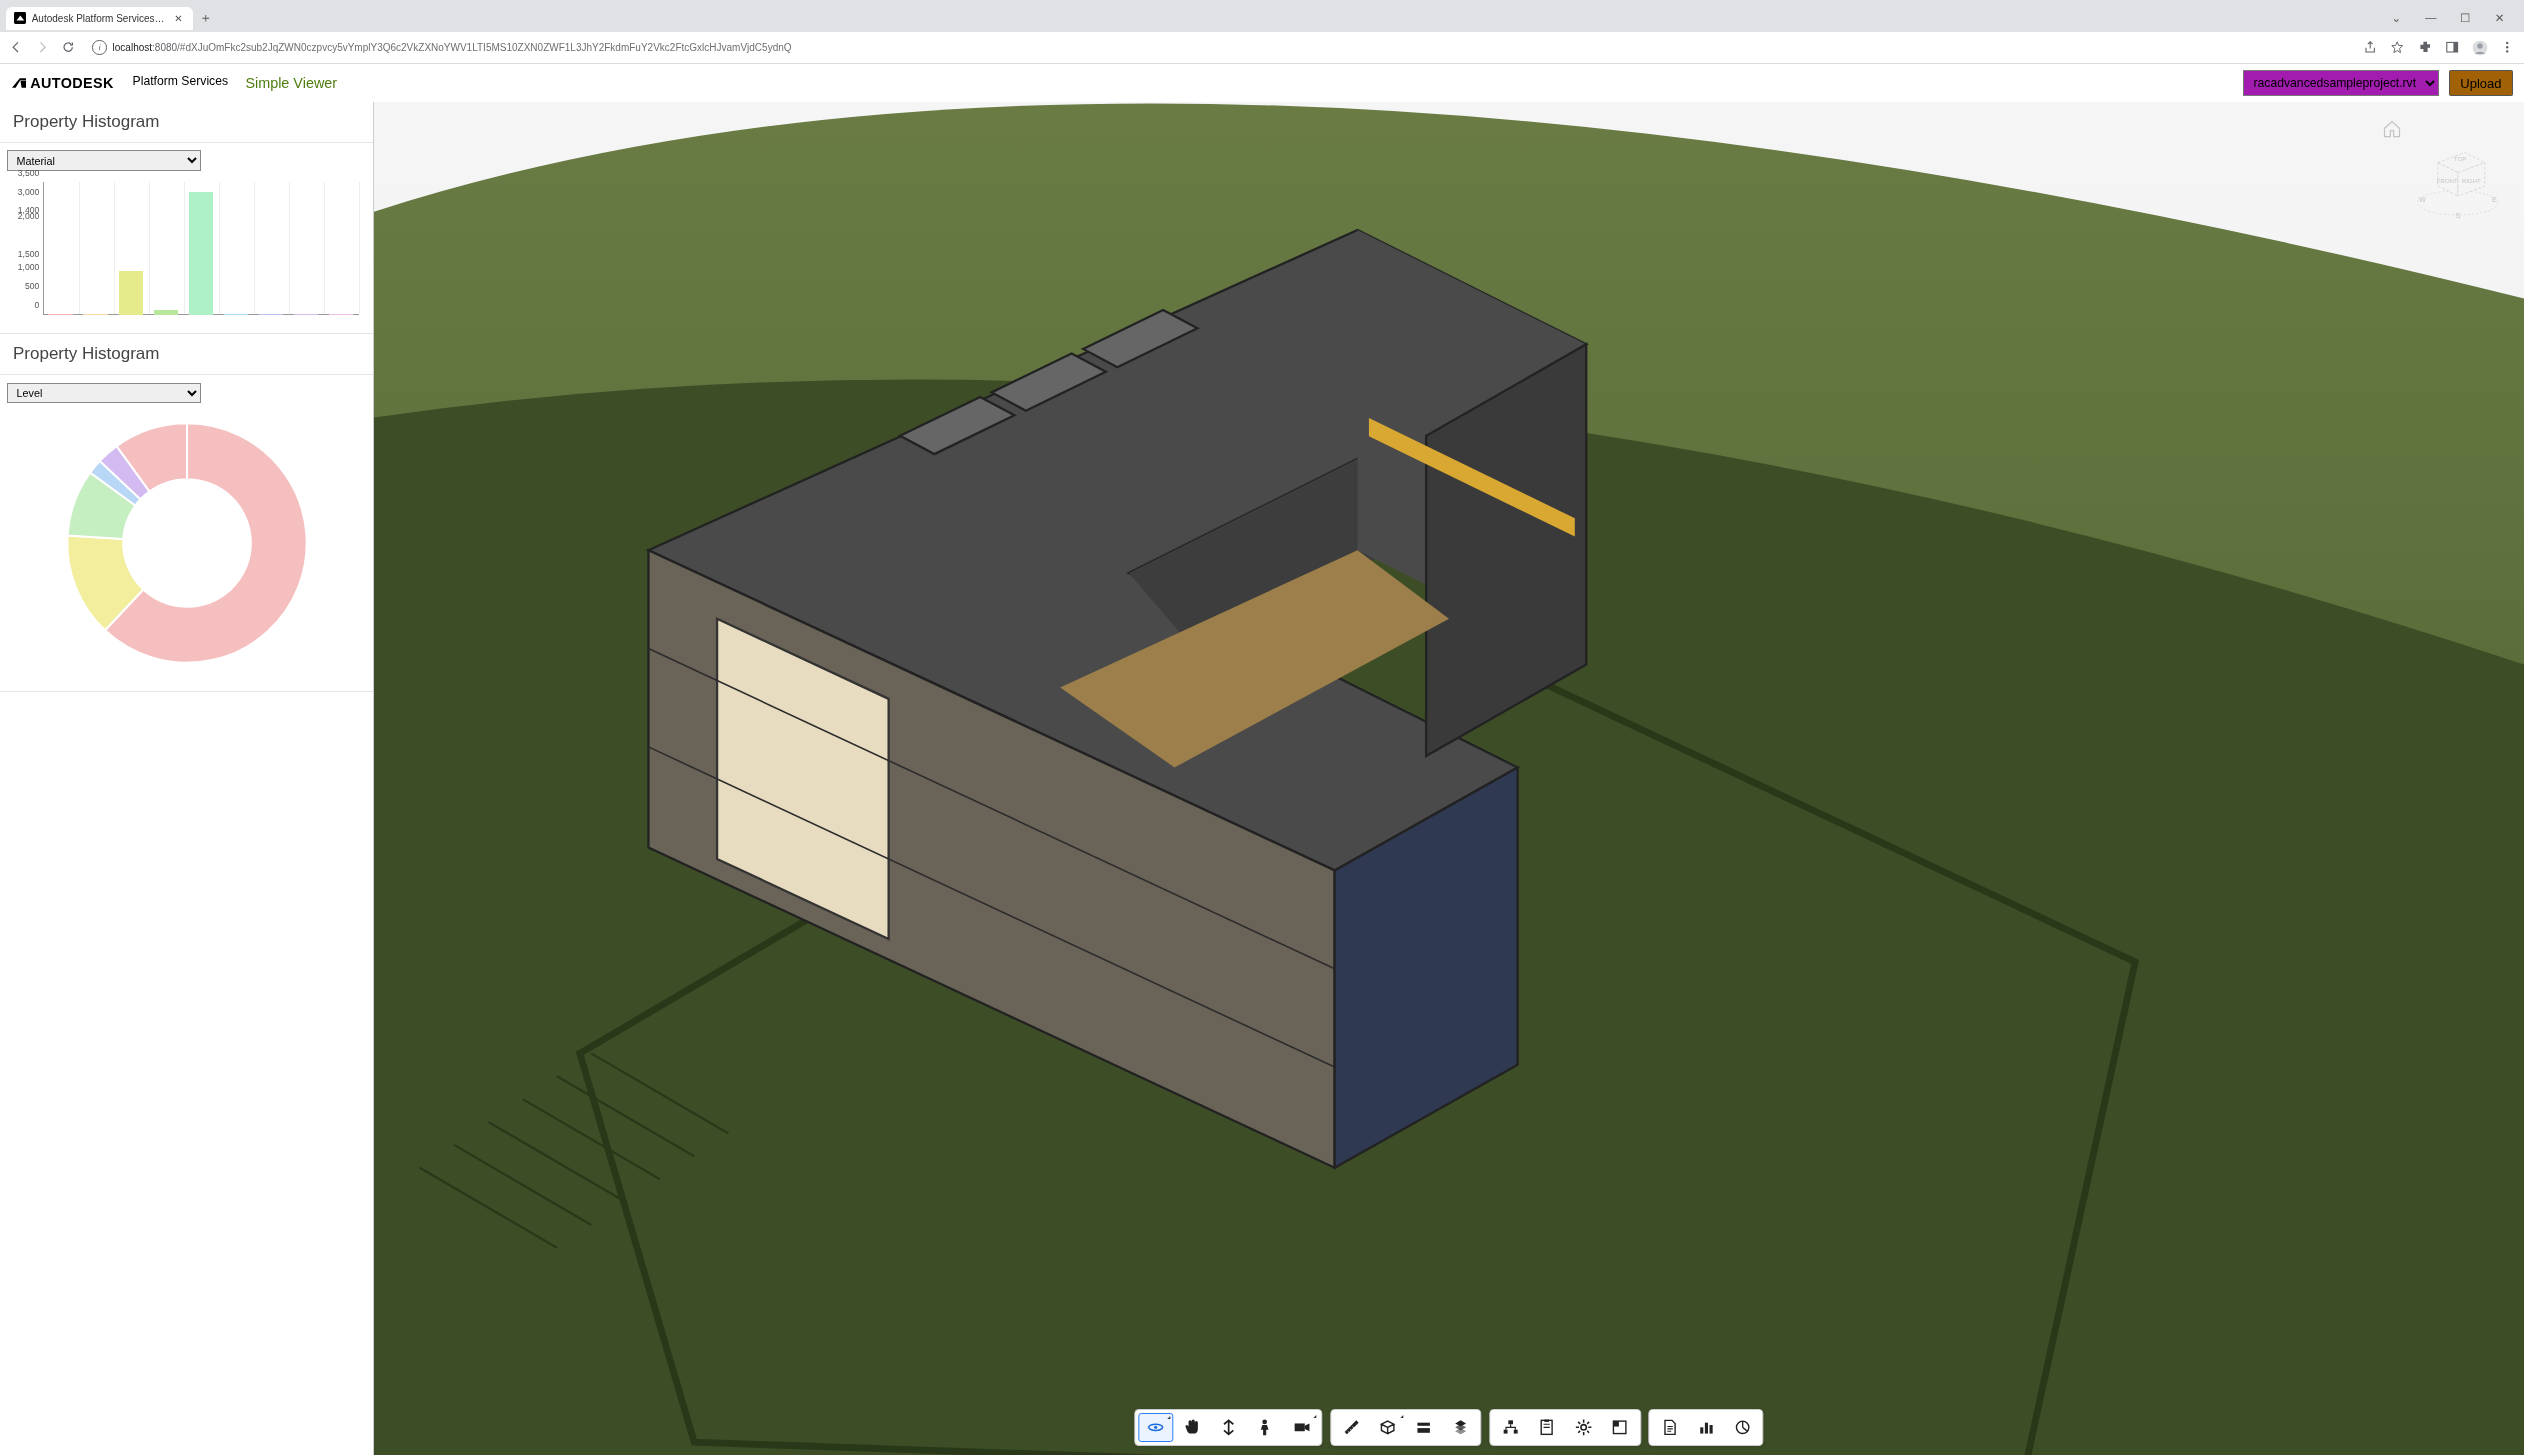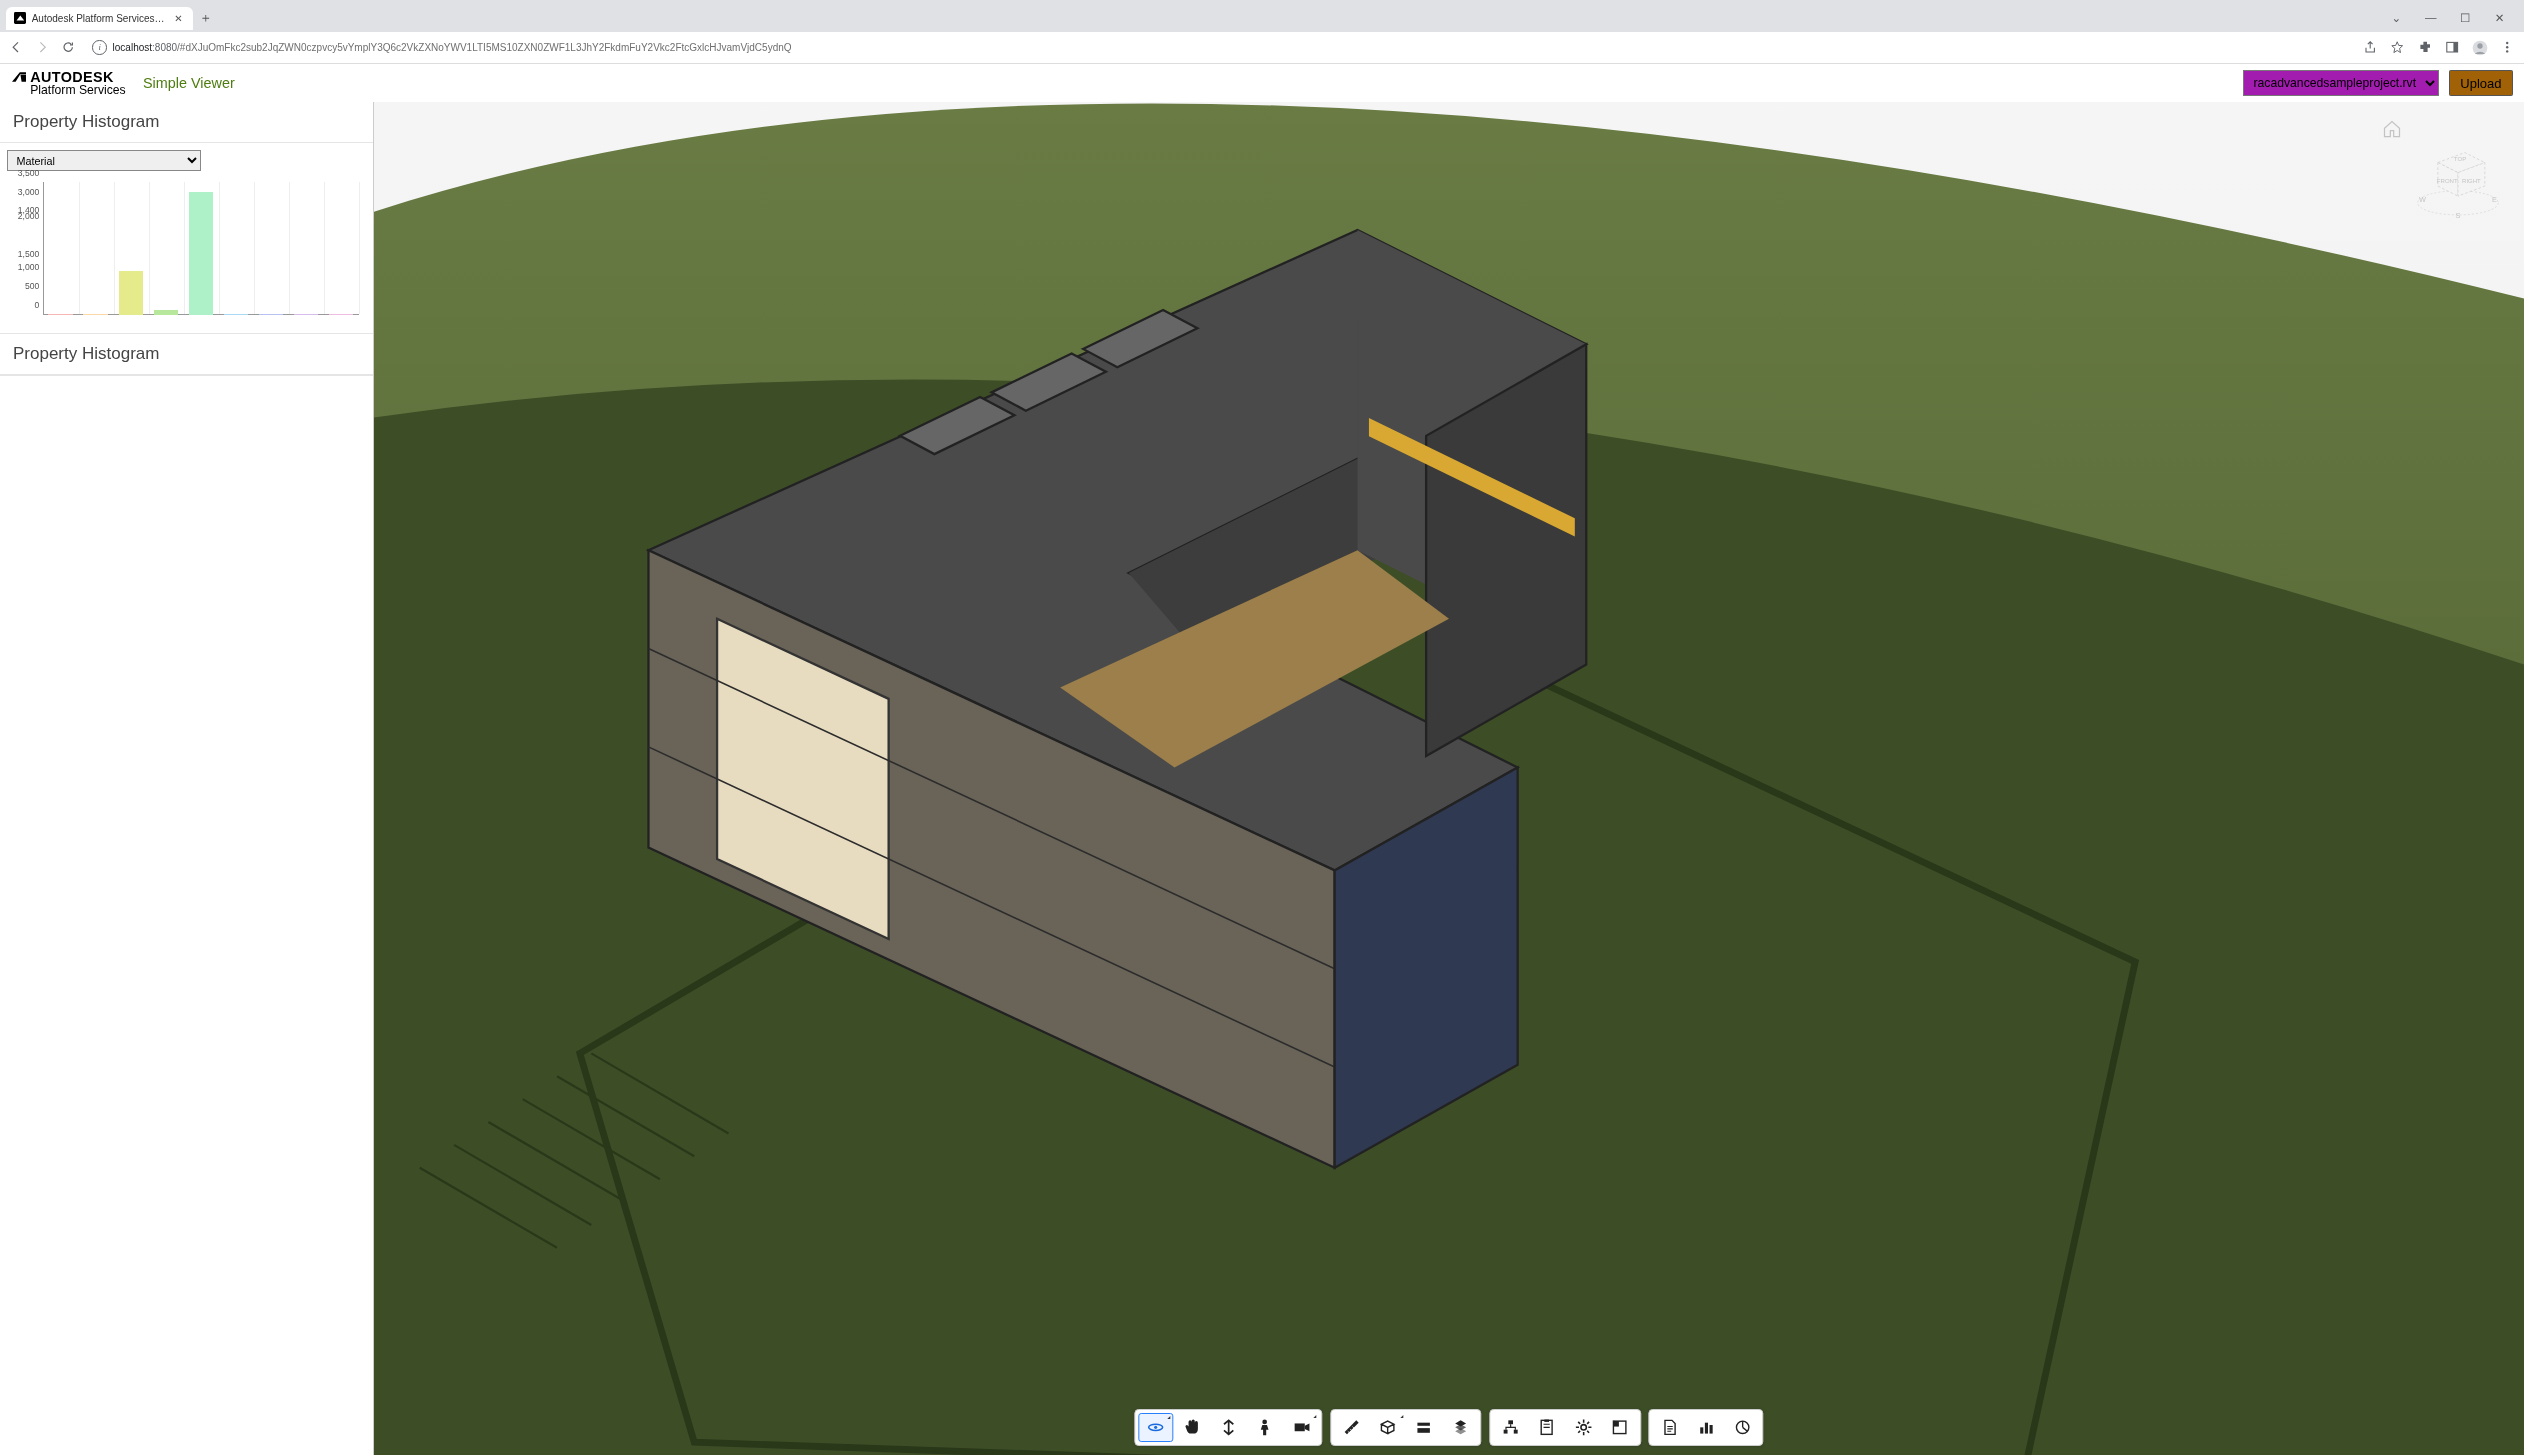--- a/index.html
+++ b/index.html
@@ -23,21 +23,21 @@
   .url-info-icon { width: 14.4px; height: 14.4px; border: 1.1px solid #5f6368; border-radius: 50%; display: flex; align-items: center; justify-content: center; font-size: 8.6px; color: #5f6368; font-family: Georgia, serif; font-style: italic; }
   .url-text { font-size: 10px; color: #6f6f6f; white-space: nowrap; overflow: hidden; }
   .url-text .host { color: #202124; }
   .url-text .port { color: #5f6368; }
   .toolbar-right { display: flex; align-items: center; gap: 11.5px; color: #5f6368; }
   .toolbar-right .icon { width: 16px; height: 16px; display: flex; align-items: center; justify-content: center; cursor: pointer; }
   
   
   .app { display: flex; flex-direction: column; height: calc(100vh - 63px); }
   .app-header { display: flex; align-items: center; padding: 5.8px 11.5px; gap: 17.3px; }
-  .logo-block { display: flex; flex-direction: column; line-height: 1; }
+  .logo-block { display: flex; flex-direction: row; line-height: 1; }
   .logo-row { display: flex; align-items: center; gap: 4.3px; font-weight: 900; font-size: 14.4px; letter-spacing: 0.4px; }
   .logo-mark { width: 14.4px; height: 10px; }
   .logo-sub { font-size: 12.2px; padding-left: 18.7px; margin-top: -0.7px; font-weight: 400; }
   .app-title { font-size: 14.4px; color: #4d7c0f; }
   .header-right { margin-left: auto; display: flex; gap: 10px; }
   .header-select { border: 0.7px solid #777; background: #a21caf; font-size: 12.2px; padding: 4.3px 5.8px; min-width: 187px; }
   .upload-btn { border: 1.4px solid #555; background: #a16207; font-size: 13px; padding: 4.3px 10px; cursor: pointer; border-radius: 1.4px; }
   
   .app-body { flex: 1; display: flex; position: relative; overflow: hidden; }
   
@@ -237,20 +237,35 @@
                 <div class="bar-slot">
                   <div class="bar" style="height: 0.285714%; background: rgb(240, 188, 228);"></div>
                 </div>
               </div>
           </div>
         </div>
       </div>
 
       <div class="panel">
         <div class="panel-title">Property Histogram</div>
+        <div class="panel-body">
+          <select class="panel-select">
+            <option>Level</option>
+          </select>
+          <div class="donut-wrap">
+            <svg class="donut" id="donut" viewBox="0 0 200 200">
+                <path d="M 100 10 A 90 90 0 1 1 38.390760466418044 165.60717646792705 L 67.14173891542296 134.99049411622775 A 48 48 0 1 0 100 52 Z" fill="#f6bfbf" stroke="#fff" stroke-width="1.5"></path>
+                <path d="M 38.390760466418044 165.60717646792705 A 90 90 0 0 1 10.177594441455554 94.3488532423618 L 52.09471703544297 96.98605506259295 A 48 48 0 0 0 67.14173891542296 134.99049411622775 Z" fill="#f2ee9e" stroke="#fff" stroke-width="1.5"></path>
+                <path d="M 10.177594441455554 94.3488532423618 A 90 90 0 0 1 27.188470506254717 47.099327293677426 L 61.167184270002515 71.7863078899613 A 48 48 0 0 0 52.09471703544297 96.98605506259295 Z" fill="#c5eec1" stroke="#fff" stroke-width="1.5"></path>
+                <path d="M 27.188470506254717 47.099327293677426 A 90 90 0 0 1 34.39282353207294 38.390760466418044 L 65.00950588377223 67.14173891542296 A 48 48 0 0 0 61.167184270002515 71.7863078899613 Z" fill="#b8d6f5" stroke="#fff" stroke-width="1.5"></path>
+                <path d="M 34.39282353207294 38.390760466418044 A 90 90 0 0 1 47.099327293677405 27.188470506254745 L 71.78630788996128 61.16718427000253 A 48 48 0 0 0 65.00950588377223 67.14173891542296 Z" fill="#d3baf0" stroke="#fff" stroke-width="1.5"></path>
+                <path d="M 47.099327293677405 27.188470506254745 A 90 90 0 0 1 99.99999999999999 10 L 99.99999999999999 52 A 48 48 0 0 0 71.78630788996128 61.16718427000253 Z" fill="#f6bfbf" stroke="#fff" stroke-width="1.5"></path>
+              </svg>
+          </div>
+        </div>
       </div>
     </div>
 
     <div class="viewer">
       <svg class="scene" viewBox="0 0 940 700" preserveAspectRatio="xMidYMid slice">
         <defs>
           <linearGradient id="sky" x1="0" y1="0" x2="0" y2="1">
             <stop offset="0%" stop-color="#f6f6f6"></stop>
               <stop offset="100%" stop-color="#ececec"></stop>
           </linearGradient>

